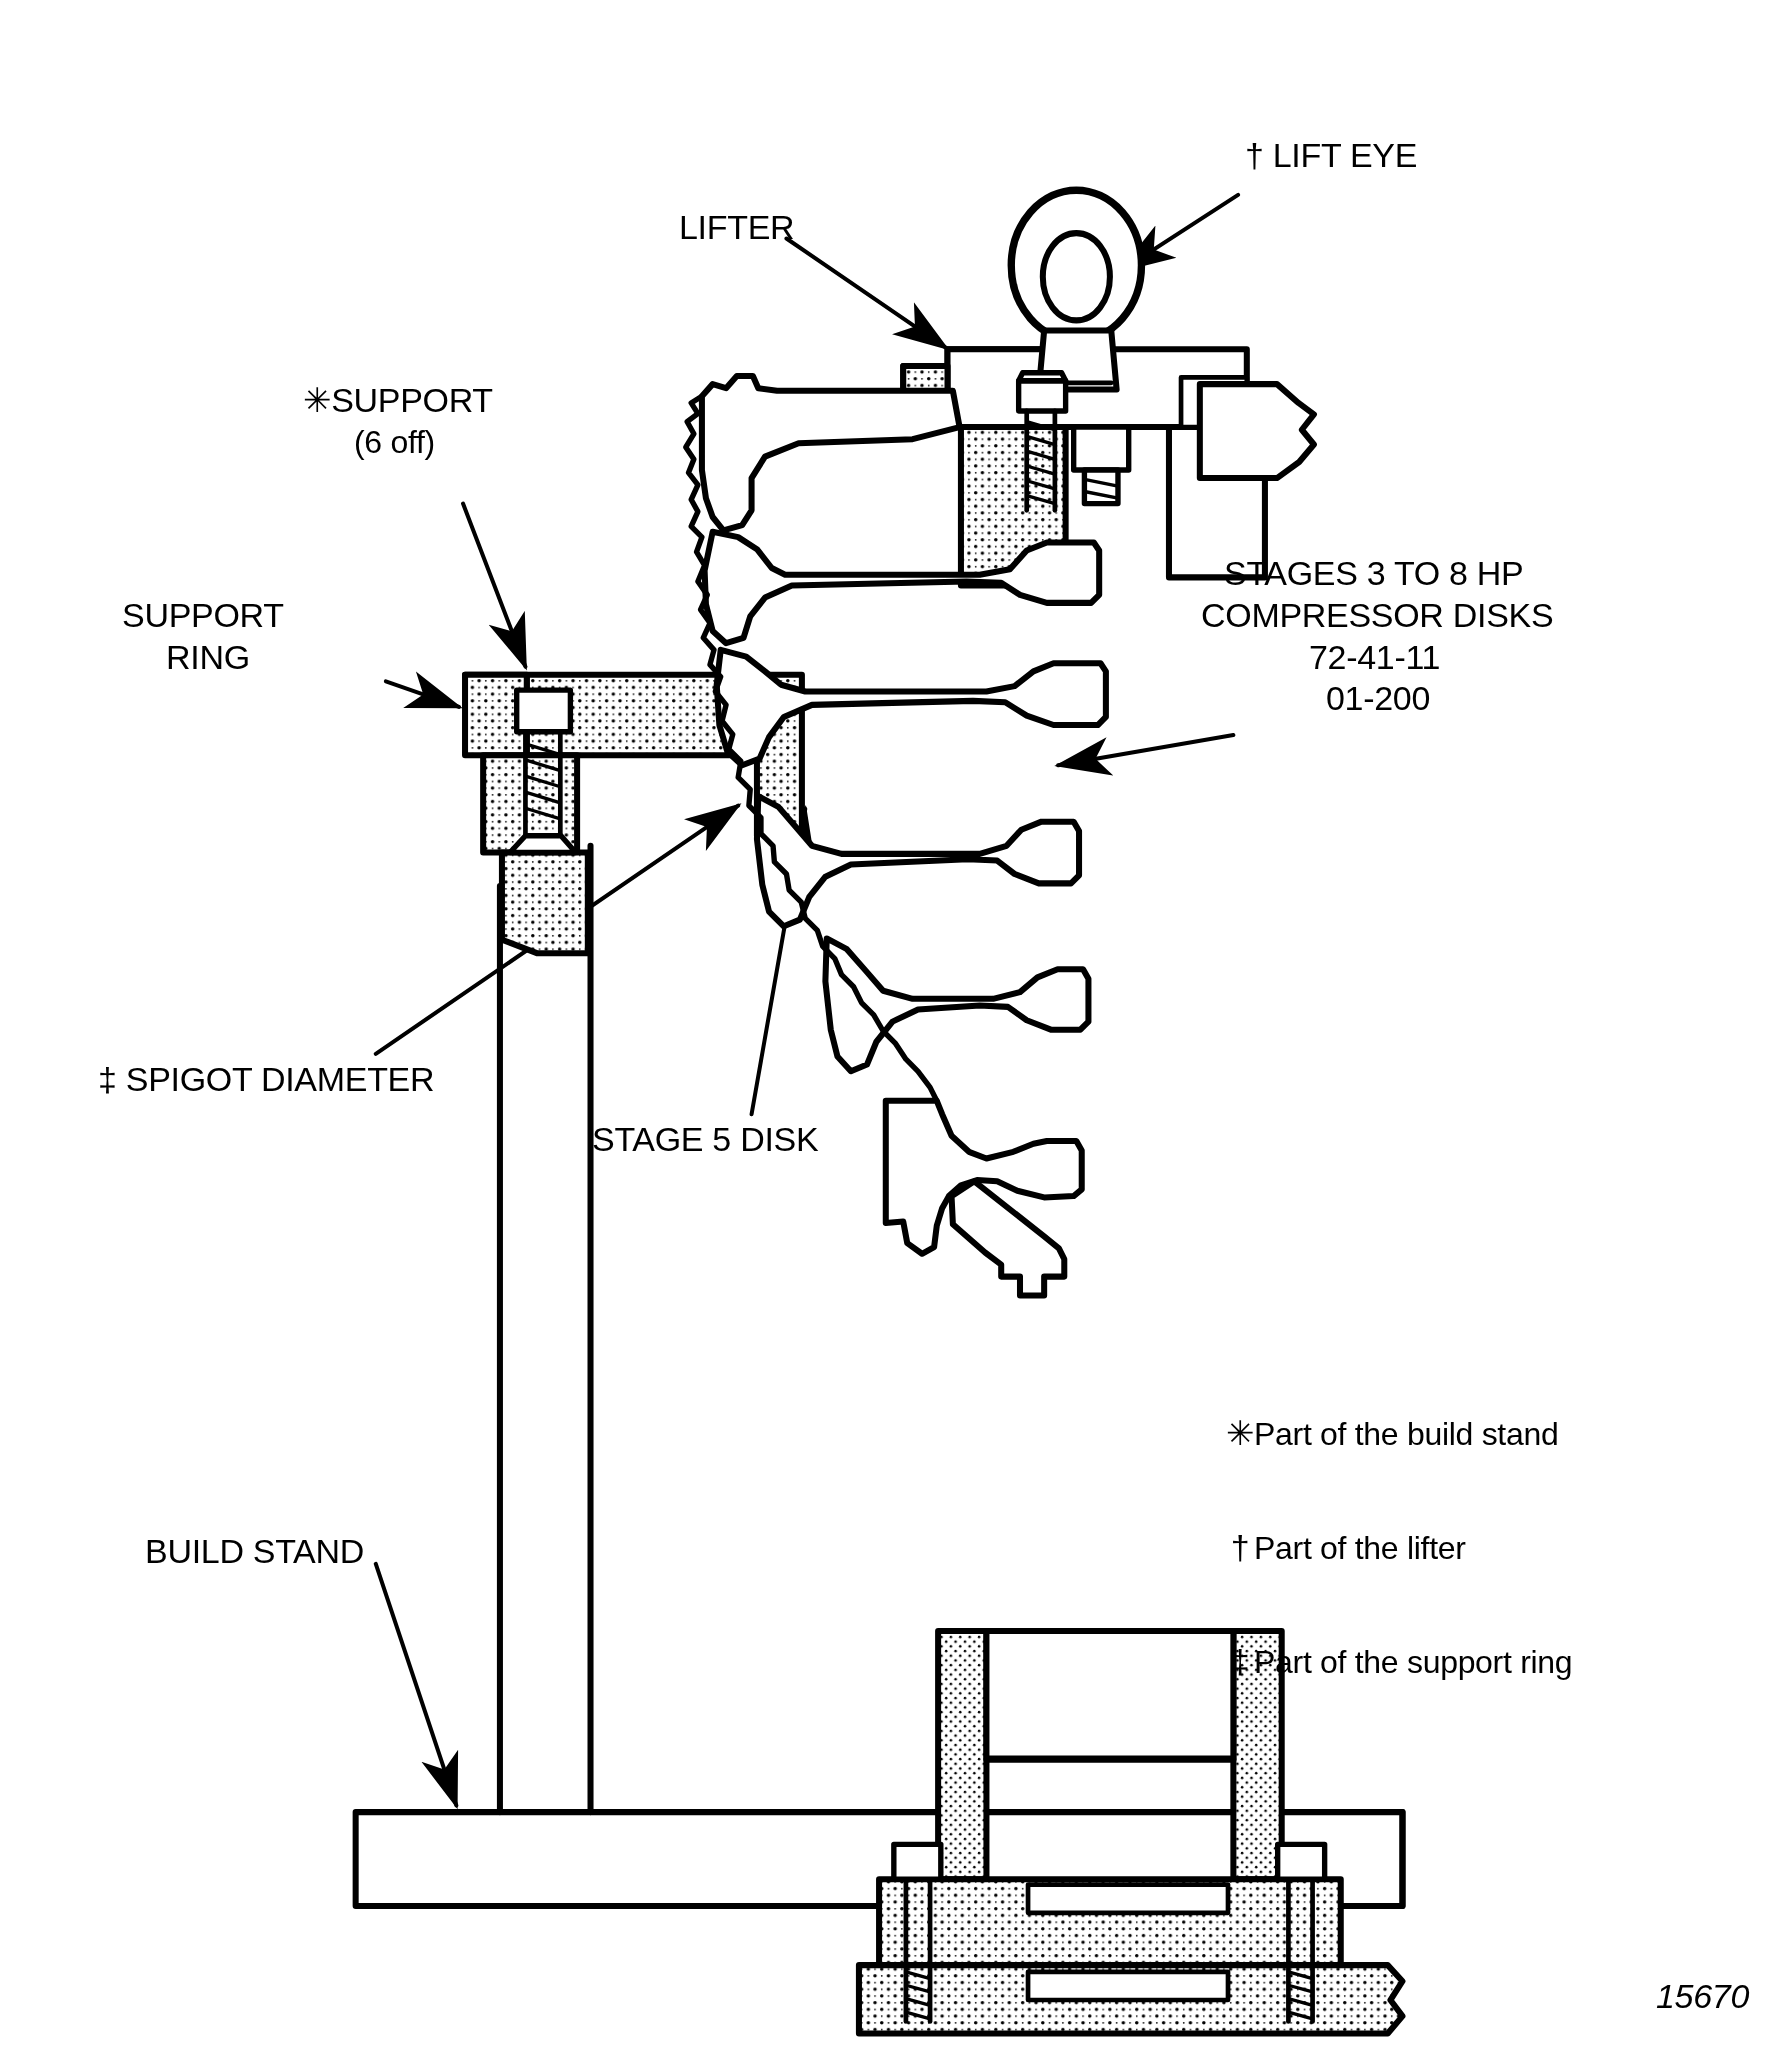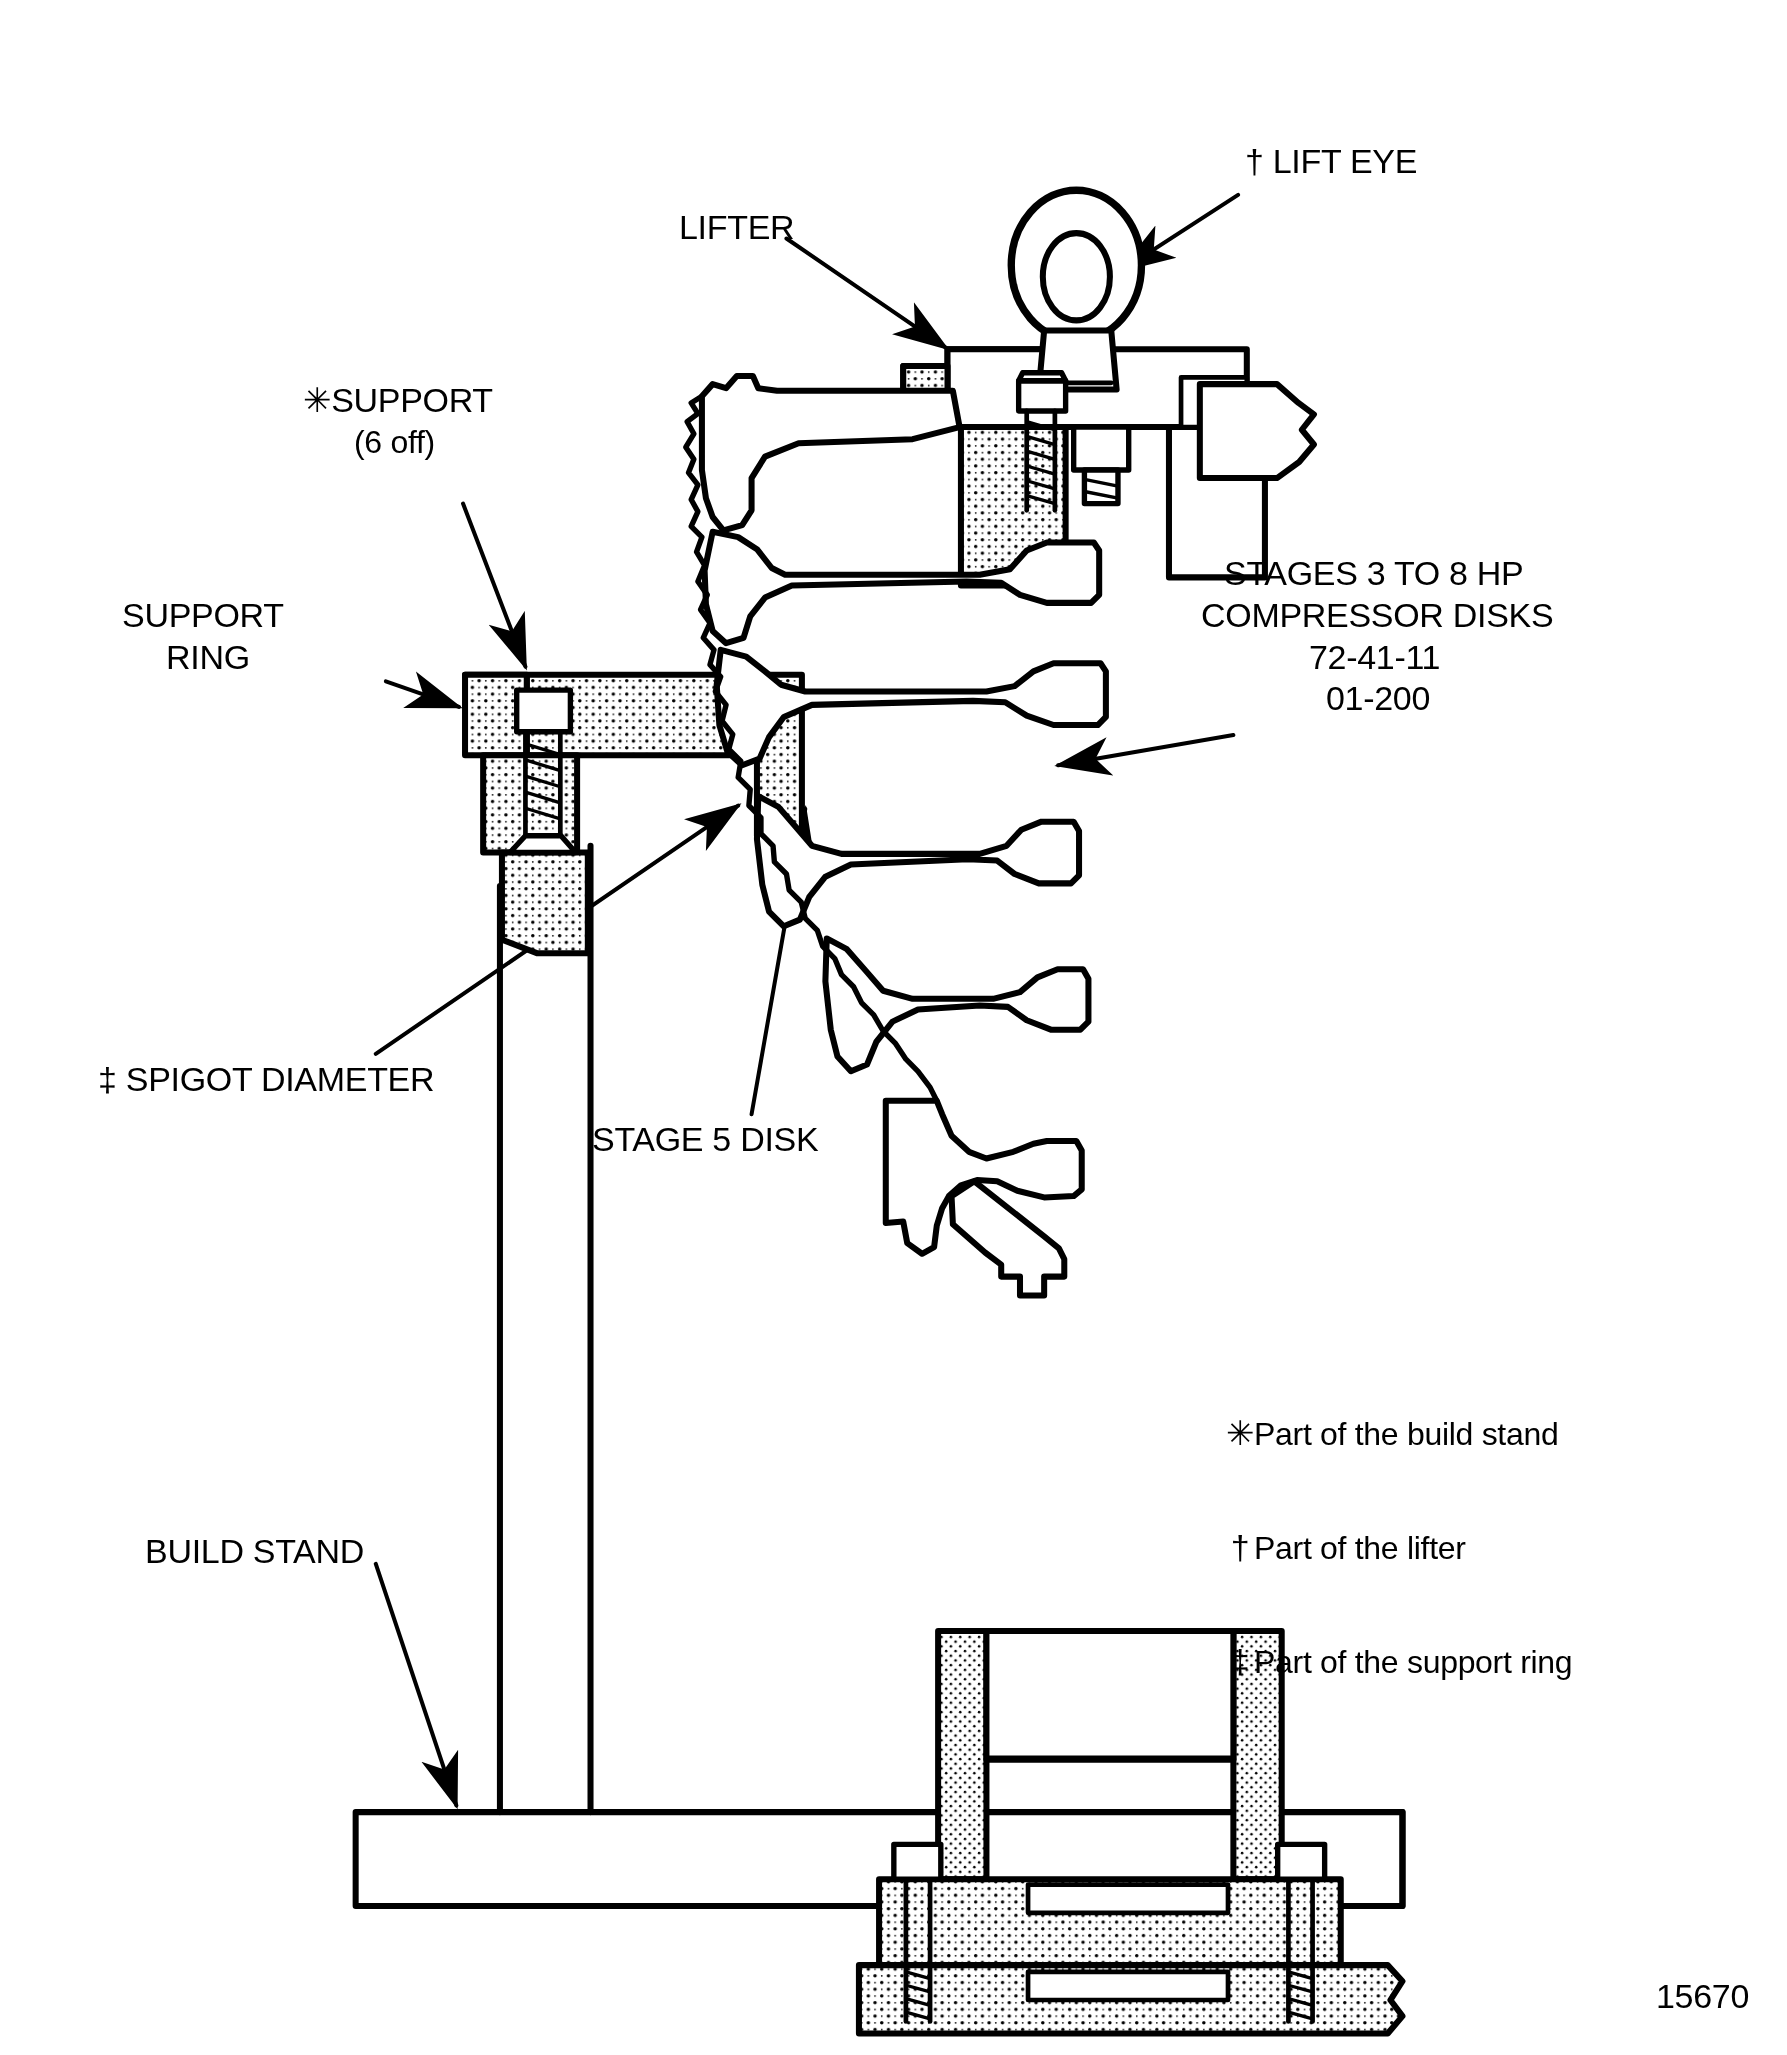--- a/index.html
+++ b/index.html
@@ -440,21 +440,21 @@
             <line x1="1920" y1="2998" x2="1956" y2="3008"></line>
           </g>
         </g>
       </g>
 
       <path d="M2090,2700 L2090,2840" stroke="#000000" stroke-width="9" fill="none"></path>
 
     </g>
   </svg>
 
-  <div class="lbl lbl-caps" style="left:1245px; top:142px;">† LIFT EYE</div>
+  <div class="lbl lbl-caps" style="left:1245px; top:136px;">† LIFT EYE</div>
 
   <div class="lbl lbl-caps" style="left:679px; top:208px;text-align:right;">LIFTER</div>
 
   <div class="lbl lbl-caps" style="left:303px; top:381px;">✳SUPPORT</div>
   <div class="lbl lbl-mixed" style="left:354px; top:424px;">(6 off)</div>
 
   <div class="lbl lbl-caps" style="left:122px; top:596px;">SUPPORT</div>
   <div class="lbl lbl-caps" style="left:166px; top:638px;">RING</div>
 
   <div class="lbl lbl-caps" style="left:1224px; top:554px;">STAGES 3 TO 8 HP</div>
@@ -467,16 +467,16 @@
   <div class="lbl lbl-caps" style="left:592px; top:1120px;">STAGE 5 DISK</div>
 
   <div class="lbl lbl-caps" style="left:145px; top:1532px;">BUILD STAND</div>
 
   <div class="lbl lbl-mixed" style="left:1226px; top:1340px;">
     <span class="legend-row"><span class="legend-mark">✳</span><span>Part of the build stand</span></span>
     <span class="legend-row"><span class="legend-mark">†</span><span>Part of the lifter</span></span>
     <span class="legend-row"><span class="legend-mark">‡</span><span>Part of the support ring</span></span>
   </div>
 
-  <div class="lbl lbl-fignum" style="left:1656px; top:1977px;">15670</div>
+  <div class="lbl lbl-fignum" style="left:1656px; top:1977px;font-style:italic;">15670</div>
 
 </div>
 
 
 </body></html>

